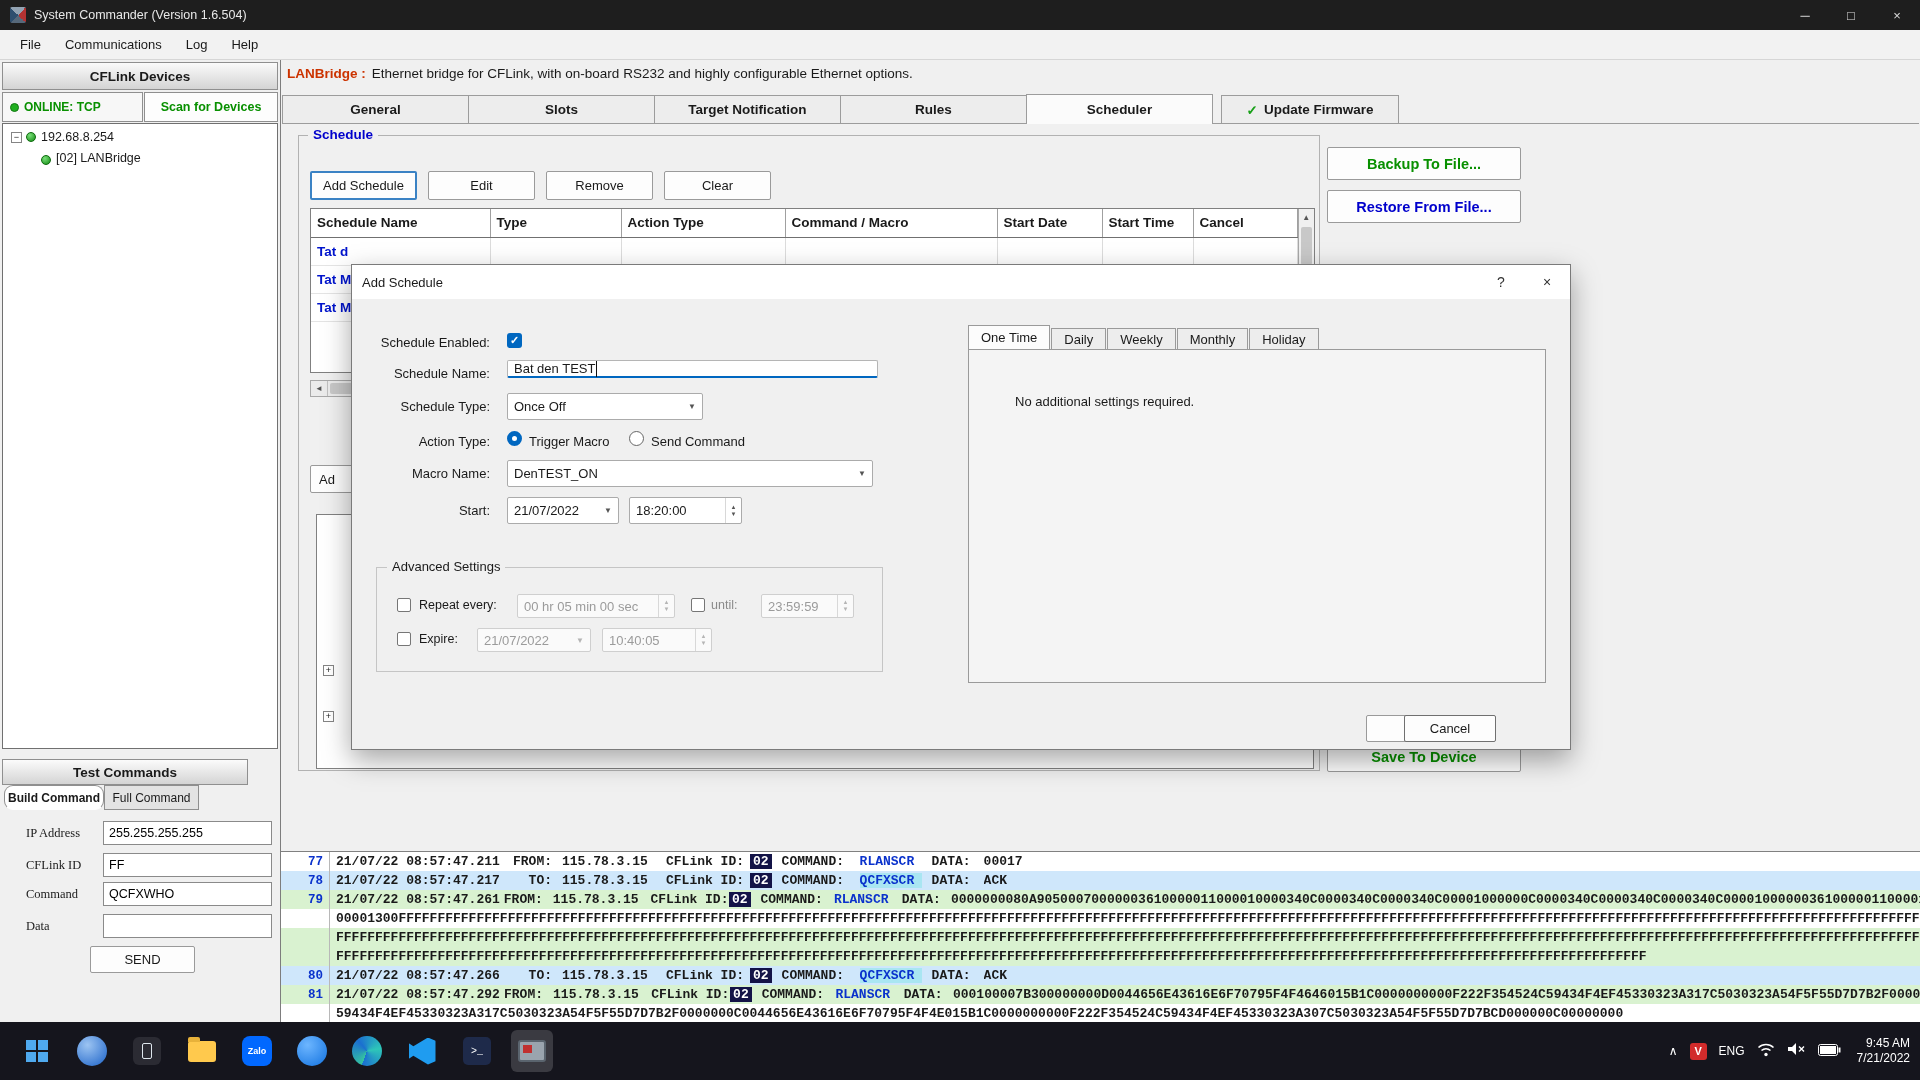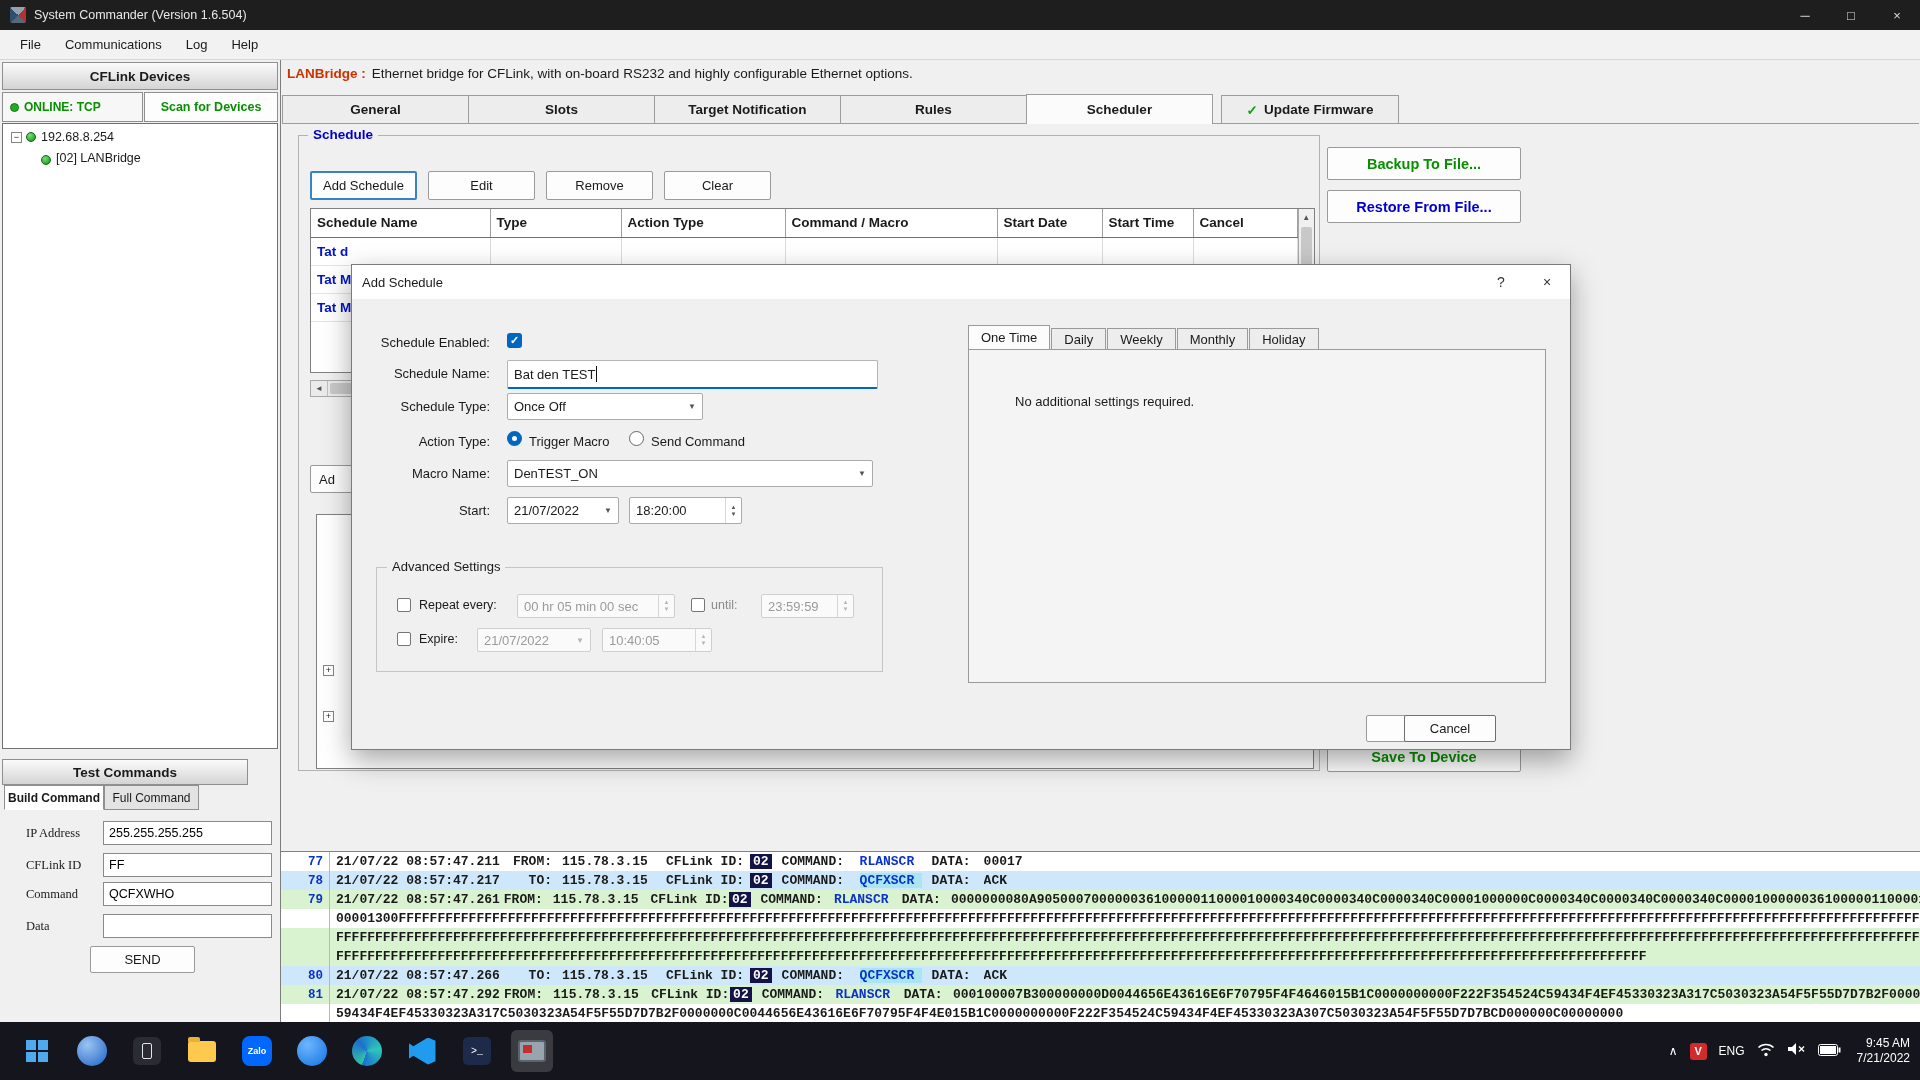--- a/index.html
+++ b/index.html
@@ -26,21 +26,21 @@
 .green-dot { width:9px; height:9px; border-radius:50%; background:#1fae1f; border:1px solid #127812; margin-right:5px; }
 .scan-btn { position:absolute; left:144px; top:32px; width:134px; height:30px; border:1px solid #8f8f8f; background:#fdfdfd; display:flex; align-items:center; justify-content:center; }
 .green-b { color:#089000; font-weight:bold; }
 .blue-b { color:#0000cc; font-weight:bold; }
 .tree-box { position:absolute; left:2px; top:63px; width:276px; height:626px; background:#fff; border:1px solid #707070; }
 .tree-item { position:absolute; display:flex; align-items:center; font-size:12.5px; }
 .expander { width:11px; height:11px; border:1px solid #848484; background:#fff; font-size:9px; line-height:9px; text-align:center; margin-right:4px; }
 .node-dot { width:10px; height:10px; border-radius:50%; background:radial-gradient(circle at 35% 30%,#7ae07a,#128a12); border:1px solid #0c6a0c; margin-right:5px; }
 .tc-header { position:absolute; left:2px; top:699px; width:246px; height:26px; }
 .tc-tab { position:absolute; top:725px; height:25px; display:flex; align-items:center; justify-content:center; font-size:12px; border:1px solid #8f8f8f; }
-.tc-tab.active { background:#fff; border-bottom:1px solid #fff; font-weight:bold; }
+.tc-tab.active { background:#fff; border-bottom:1px solid #fff; font-weight:bold;border-radius:9px; }
 .tc-tab.inactive { background:#e3e3e3; }
 .tc-row-label { position:absolute; left:26px; font-size:12.5px;font-family:Liberation Serif, serif; }
 .field-input { position:absolute; left:103px; width:169px; height:24px; border:1px solid #8a8a8a; background:#fff; font-size:12.5px; padding:0 5px; font-family:"Liberation Sans",sans-serif; }
 .btn { background:#fdfdfd; border:1px solid #9a9a9a; display:flex; align-items:center; justify-content:center; font-size:13px; border-radius:2px; }
 
 
 .main-area { position:absolute; left:281px; top:60px; width:1639px; height:791px; background:#f0f0f0; }
 .desc-line { position:absolute; left:6px; top:6px; font-size:13.5px; }
 .desc-name { color:#cc3300; font-weight:bold; margin-right:6px; }
 .tabstrip { position:absolute; left:1px; top:34px; width:1637px; height:30px; display:flex; align-items:flex-end; border-bottom:1px solid #9c9c9c; }
@@ -81,21 +81,21 @@
 .spin .arrows { width:16px; display:flex; flex-direction:column; align-items:center; justify-content:center; font-size:6px; line-height:7px; color:#555; border-left:1px solid #d8d8d8; }
 .disabled { color:#9b9b9b !important; background:#fafafa !important; border-color:#cfcfcf !important; }
 .disabled .arrows, .disabled .chev { color:#b5b5b5; }
 .gray-label { color:#8a8a8a; }
 
 
 .dialog { position:absolute; left:351px; top:264px; width:1220px; height:486px; background:#f0f0f0; border:1px solid #7a7a7a; box-shadow:0 10px 26px rgba(0,0,0,.35); z-index:30; }
 .dlg-title { height:34px; background:#fff; display:flex; align-items:center; font-size:13px; padding-left:10px; }
 .dlg-tbtn { width:46px; height:34px; display:flex; align-items:center; justify-content:center; font-size:14px; color:#333; }
 .dlg-label { position:absolute; left:20px; width:118px; text-align:right; font-size:13px; }
-.name-input { position:absolute; left:155px; top:95px; width:371px; height:29px; background:#fff; border:1px solid #b5b5b5; border-bottom:2px solid #0067c0; font-size:13px; display:flex; align-items:center; padding:0 6px; border-radius:2px; }
+.name-input { position:absolute; left:155px; top:95px; width:371px; height:18px; background:#fff; border:1px solid #b5b5b5; border-bottom:2px solid #0067c0; font-size:13px; display:flex; align-items:center; padding:0 6px; border-radius:2px; }
 .caret { width:1px; height:16px; background:#111; margin-left:1px; }
 .adv-box { position:absolute; left:24px; top:302px; width:507px; height:105px; border:1px solid #c5c5c5; }
 .adv-label { position:absolute; left:10px; top:-9px; background:#f0f0f0; padding:0 5px; font-size:13px; }
 .dlg-tabs { position:absolute; left:616px; top:60px; height:24px; display:flex; align-items:flex-end; }
 .dtab { height:21px; border:1px solid #9a9a9a; border-bottom:none; background:#ededed; display:flex; align-items:center; justify-content:center; font-size:13px; padding:0 12px; margin-right:1px; }
 .dtab.active { height:24px; background:#fcfcfc; z-index:2; font-weight:normal; }
 .dlg-panel { position:absolute; left:616px; top:84px; width:578px; height:334px; border:1px solid #9a9a9a; background:#f4f4f4; }
 .panel-text { position:absolute; left:46px; top:44px; font-size:13px; }
 .dlg-btn { position:absolute; top:450px; height:27px; }
 

